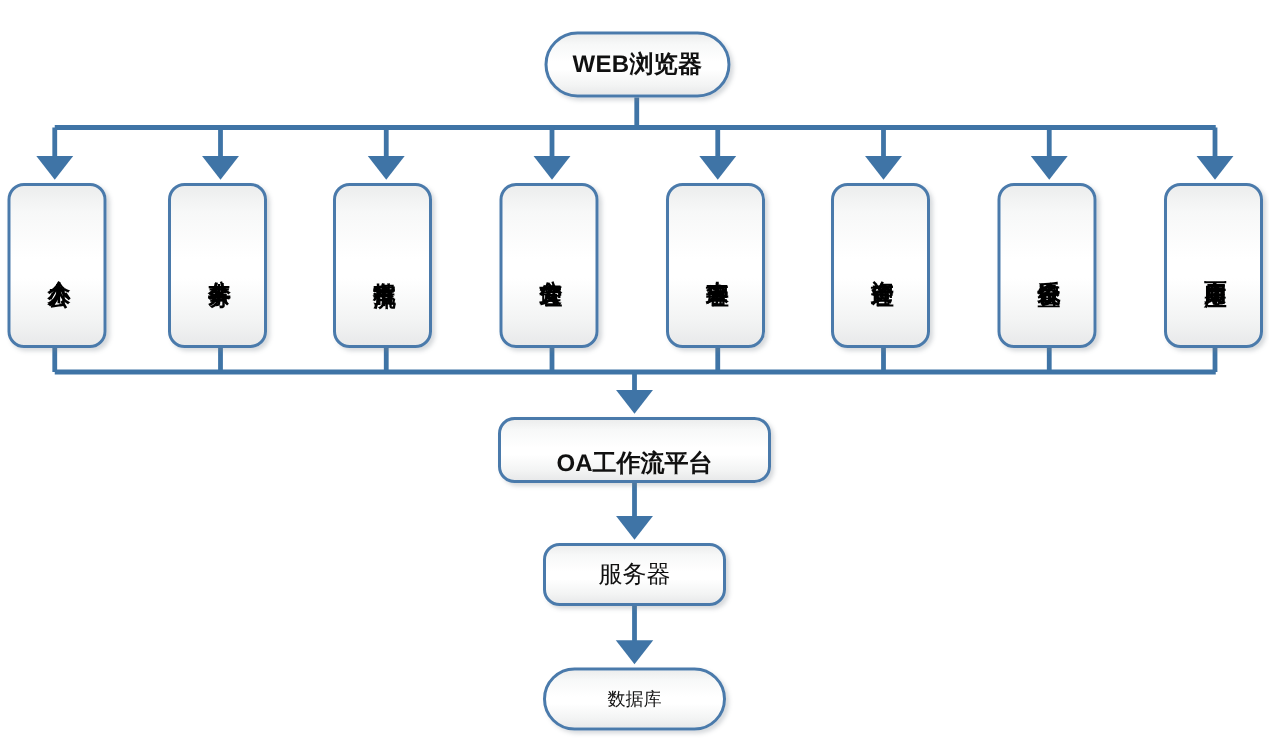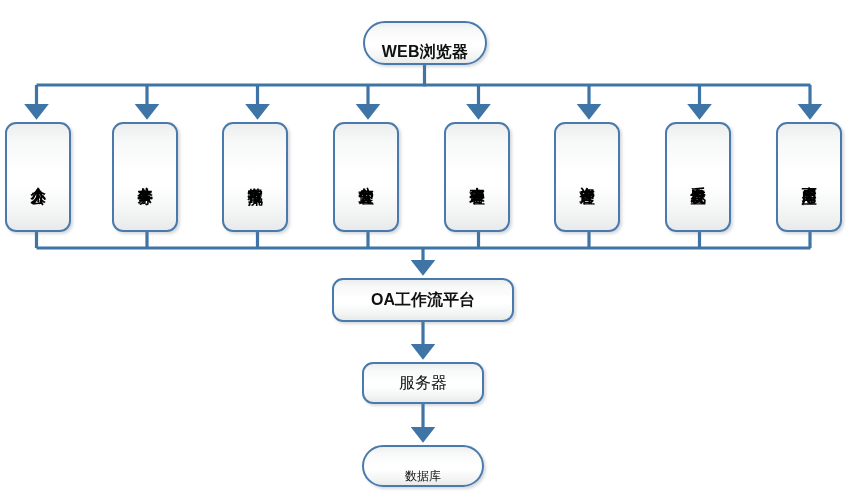--- a/index.html
+++ b/index.html
@@ -48,21 +48,20 @@
     display: flex;
     align-items: center;
     justify-content: center;
     color: #111111;
     text-align: center;
   }
 
   
   .node.pill {
     border-radius: 999px;
-    align-items: flex-end;
   }
 
   
   .node.rrect {
     border-radius: 11px;
   }
 
   
   #node-web-browser {
     left: 363px;
@@ -93,20 +92,21 @@
   }
 
   
   #node-oa-platform {
     left: 332px;
     top: 278px;
     width: 182px;
     height: 44px;
     font-size: 16px;
     font-weight: bold;
+    align-items: flex-end;
   }
   #node-server {
     left: 362px;
     top: 362px;
     width: 122px;
     height: 42px;
     font-size: 16px;
     text-align: center;
   }
   #node-database {

